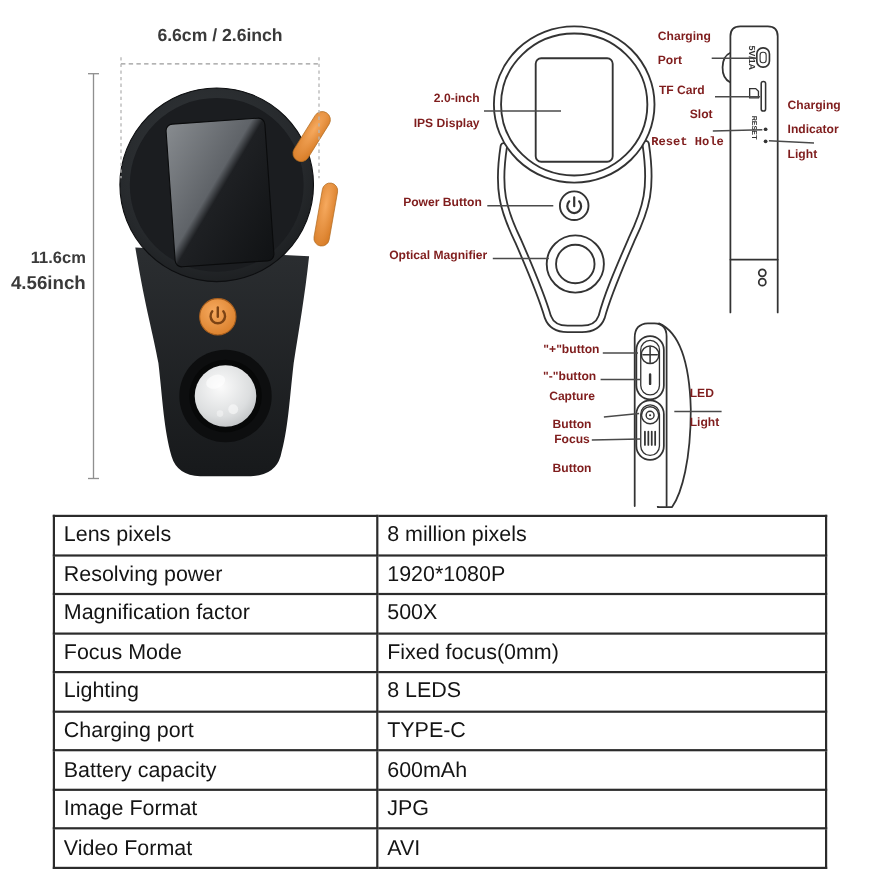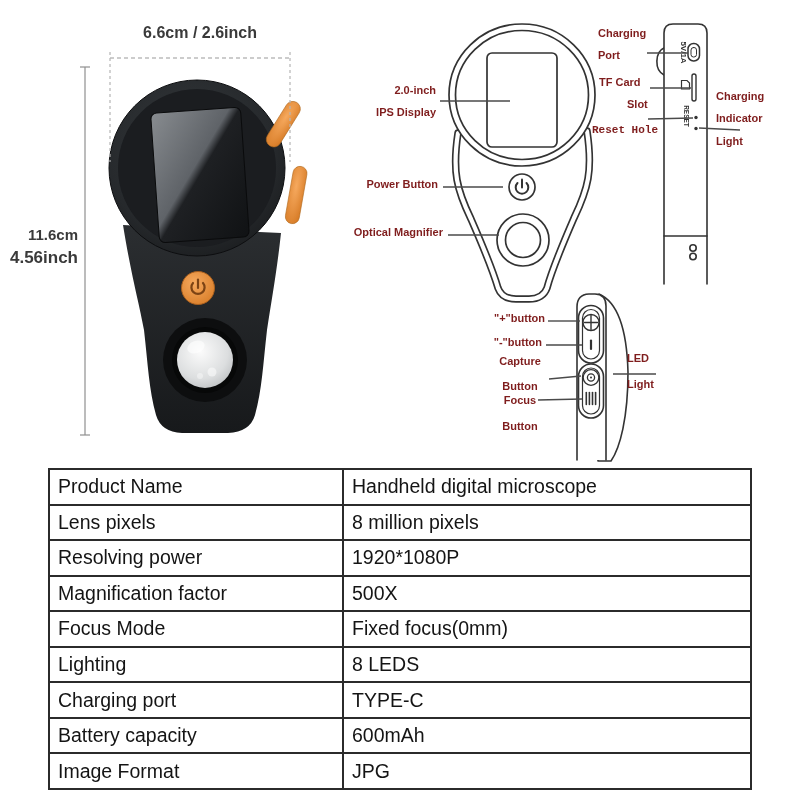--- a/index.html
+++ b/index.html
@@ -184,24 +184,20 @@
   <div class="label c" style="left:478px;top:355px;width:84px;">Capture</div>
   <div class="label c" style="left:478px;top:380px;width:84px;">Button</div>
   <div class="label c" style="left:478px;top:394px;width:84px;">Focus</div>
   <div class="label c" style="left:478px;top:420px;width:84px;">Button</div>
   <div class="label" style="left:627px;top:352px;">LED</div>
   <div class="label" style="left:627px;top:378px;">Light</div>
 
   <table class="spec">
     <tbody>
       <tr>
-        <td class="k">Product Name</td>
-        <td>Handheld digital microscope</td>
-        </tr>
-      <tr>
         <td class="k">Lens pixels</td>
         <td>8 million pixels</td>
         </tr>
       <tr>
         <td class="k">Resolving power</td>
         <td>1920*1080P</td>
         </tr>
       <tr>
         <td class="k">Magnification factor</td>
         <td>500X</td>
@@ -219,16 +215,20 @@
         <td>TYPE-C</td>
         </tr>
       <tr>
         <td class="k">Battery capacity</td>
         <td>600mAh</td>
         </tr>
       <tr>
         <td class="k">Image Format</td>
         <td>JPG</td>
         </tr>
+      <tr>
+        <td class="k">Video Format</td>
+        <td>AVI</td>
+        </tr>
     </tbody>
   </table>
 
 </div>
 
 </body></html>

